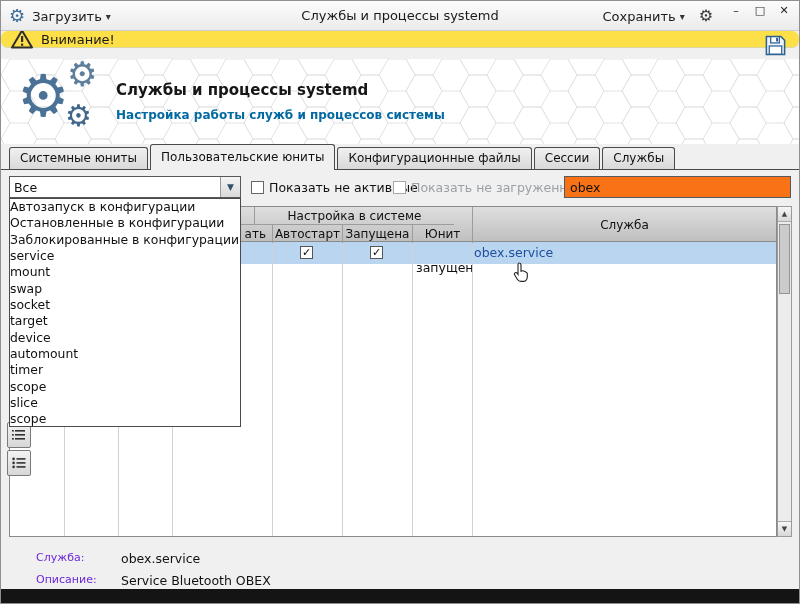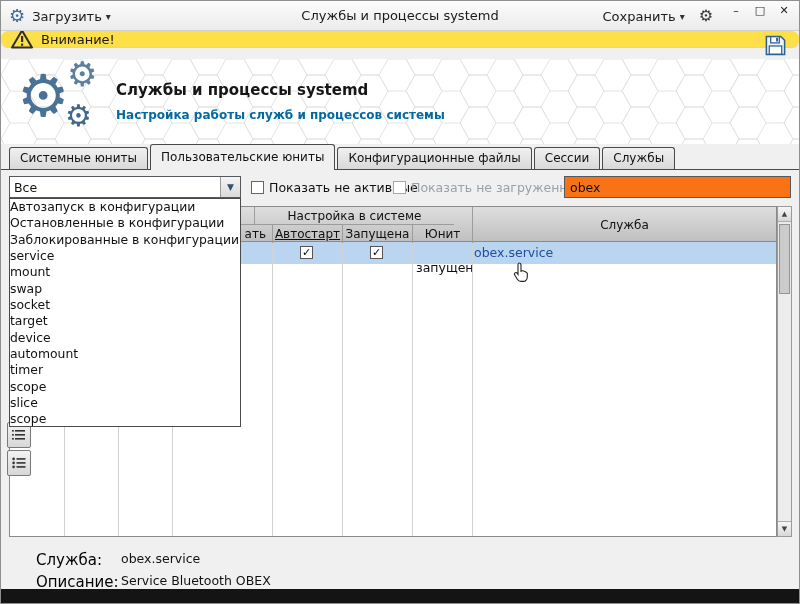--- a/index.html
+++ b/index.html
@@ -93,21 +93,21 @@
   .sb-thumb { position:absolute; left:1px; right:1px; top:17px; height:70px; background:#cbcbcb;
     border:1px solid #949494; }
 
   
   .side-btn { position:absolute; left:6px; width:24px; height:26px; border:1px solid #7a7a7a; border-radius:2px;
     background:linear-gradient(#f3f3f3,#d7d7d7); display:flex; align-items:center; justify-content:center; z-index:5; }
   #sidebtn1 { top:252px; }
   #sidebtn2 { top:280px; }
 
   
-  .det-label { position:absolute; left:35px; font-size:15px; color:#000000; }
+  .det-label { position:absolute; left:35px; font-size:11px; color:#6d28d9; }
   .det-value { position:absolute; left:120px; font-size:12.5px; color:#111; }
 
   
   .bottombar { position:absolute; left:0; right:0; bottom:0; height:14px; background:#141414; }
 </style>
 </head>
 <body>
 
 <div class="window">
 
@@ -198,21 +198,21 @@
     <input class="search" value="obex" style="">
 
     <div class="thead">
       <div class="hcell" style="left:0;top:0;width:262px;height:18px;border-left:none;"></div>
       <div class="hcell" style="left:244px;top:0;width:200px;height:18px;">Настройка в системе</div>
       <div class="hcell" style="left:462px;top:0;width:304px;height:36px;border-bottom:none;">Служба</div>
       <div class="hcell hc-r2" style="left:0;width:54px;border-left:none;"></div>
       <div class="hcell hc-r2" style="left:54px;width:54px;"></div>
       <div class="hcell hc-r2" style="left:108px;width:54px;"></div>
       <div class="hcell hc-r2" style="left:162px;width:100px;justify-content:flex-end;padding-right:6px;">ать</div>
-      <div class="hcell hc-r2" style="left:262px;width:70px;text-decoration:underline;">Автостарт</div>
+      <div class="hcell hc-r2" style="left:262px;width:70px;">Автостарт</div>
       <div class="hcell hc-r2" style="left:332px;width:70px;">Запущена</div>
       <div class="hcell hc-r2" style="left:402px;width:60px;">Юнит</div>
     </div>
 
     <div class="tbody">
       <div class="row-sel">
         <span class="row-check" style="left:290px;">✓</span>
         <span class="row-check" style="left:360px;">✓</span>
         <span class="row-state">запущен</span>
         <span class="row-link">obex.service</span>

